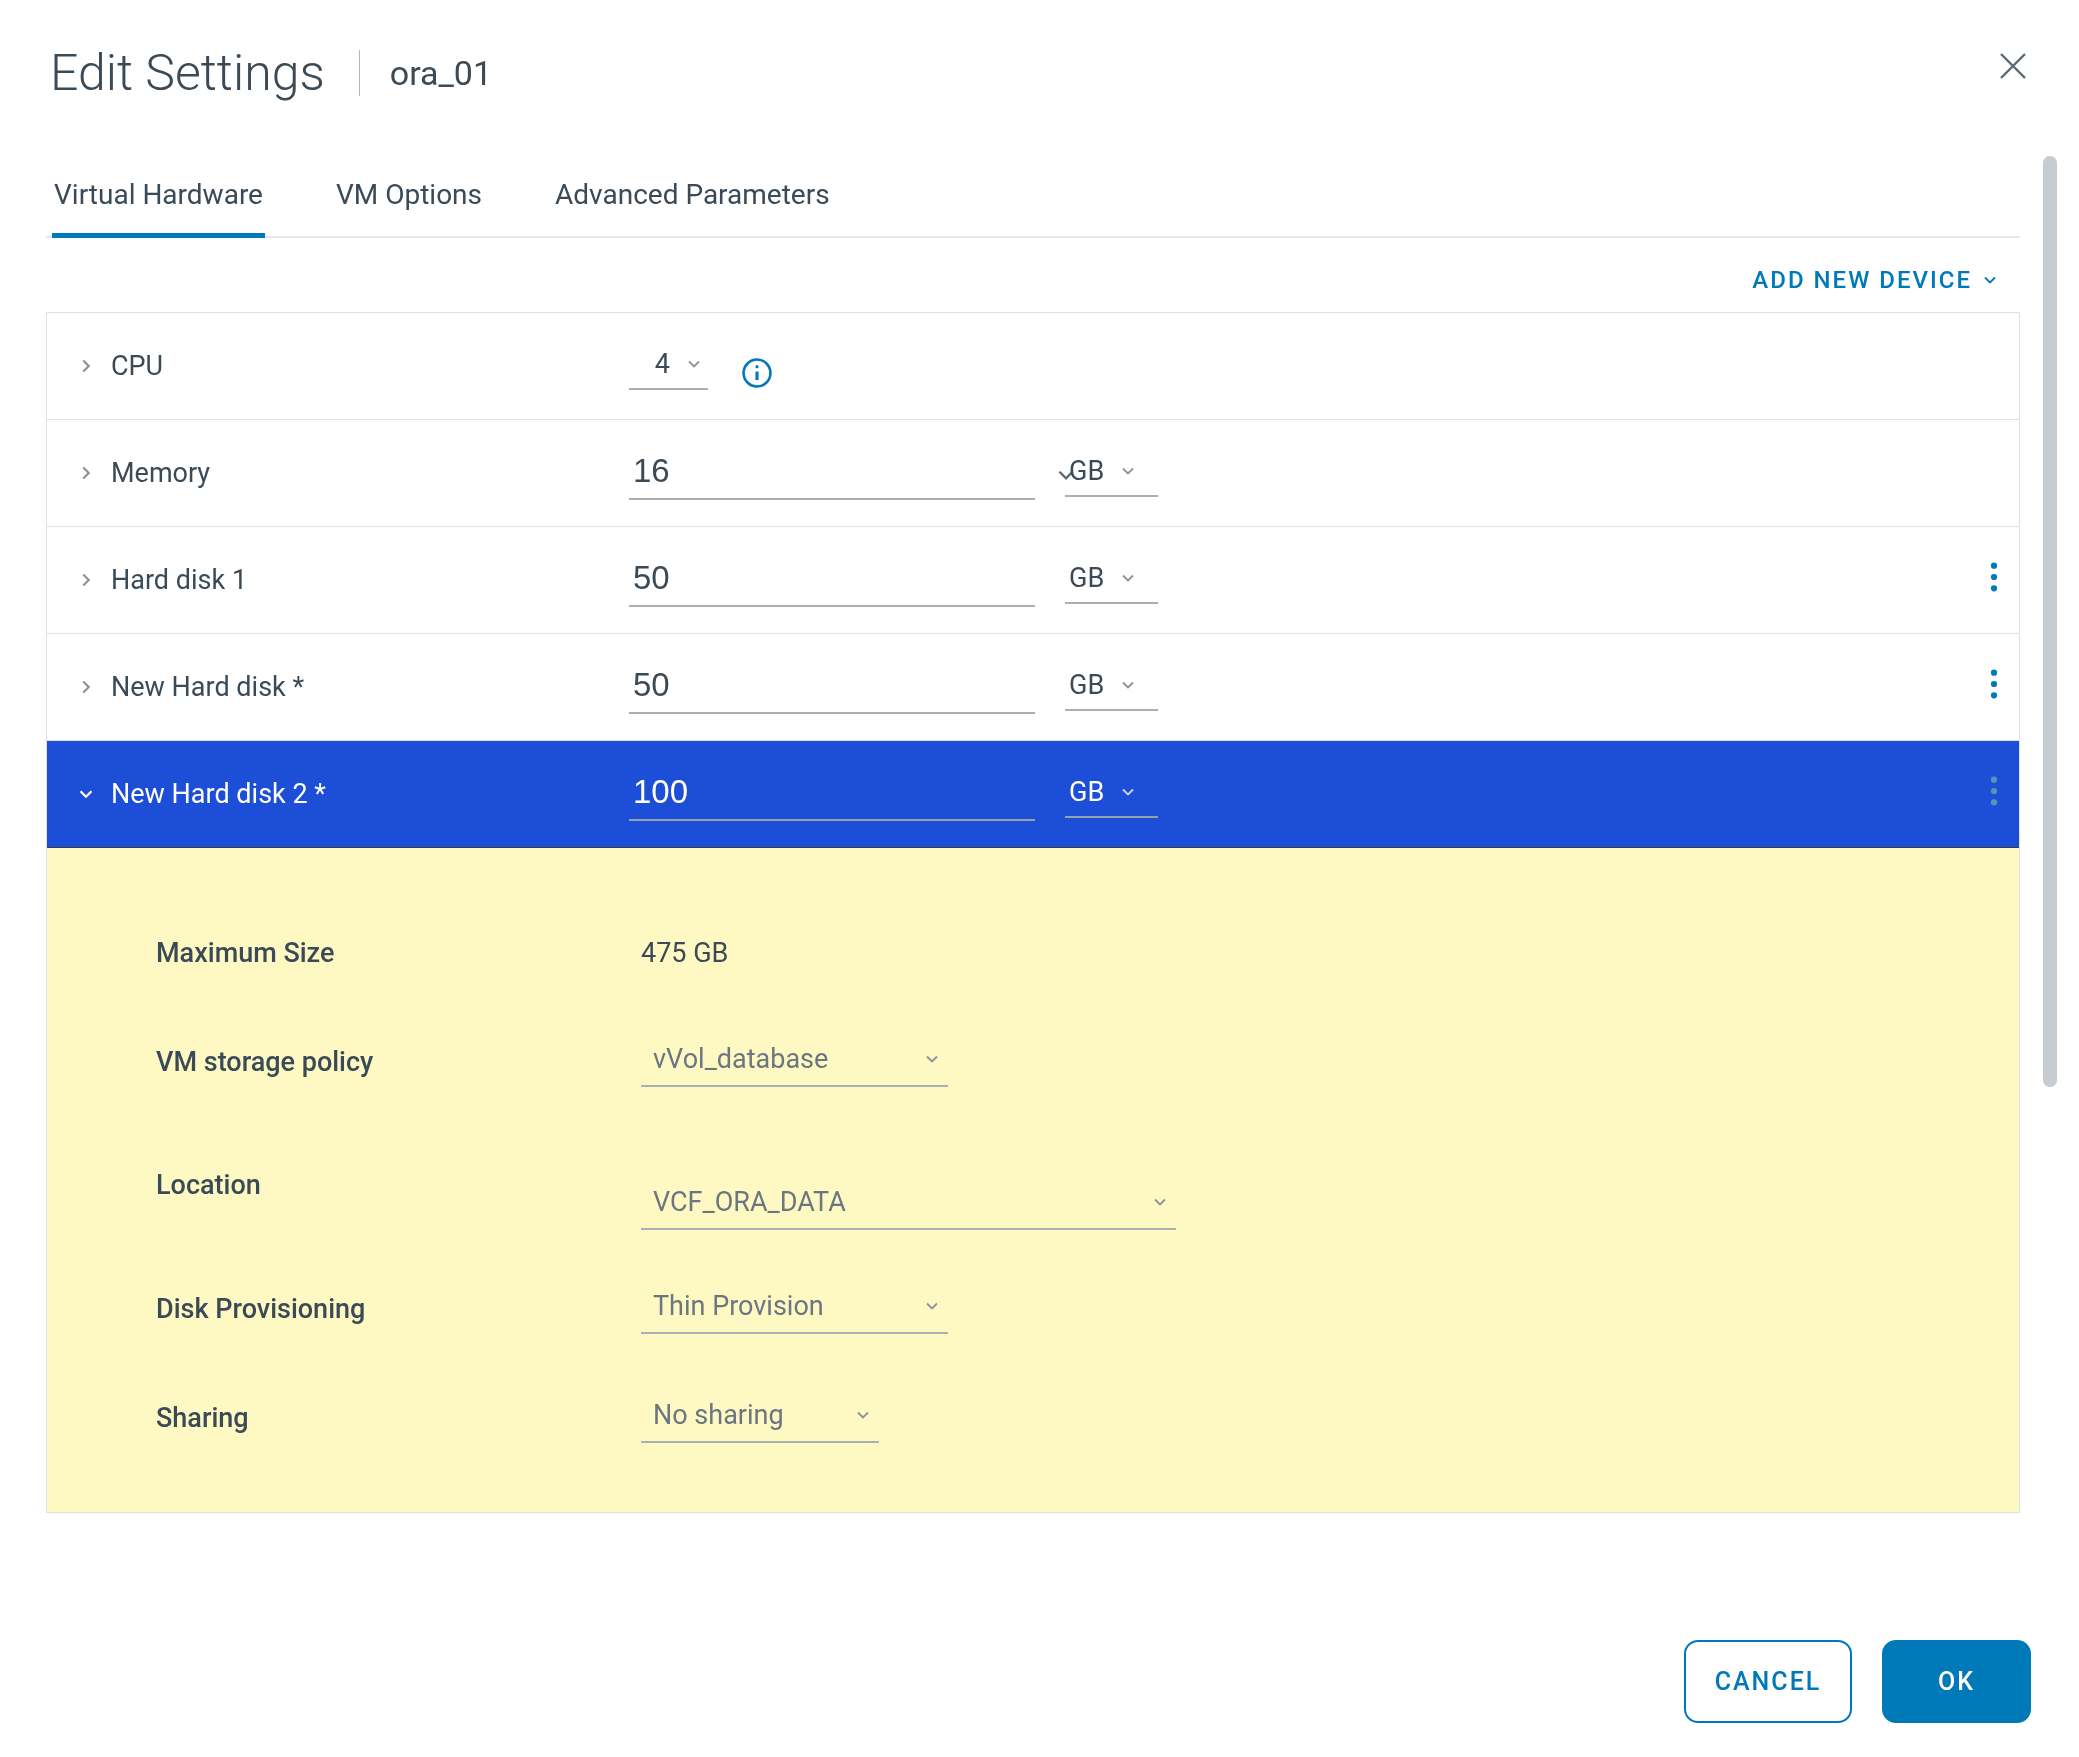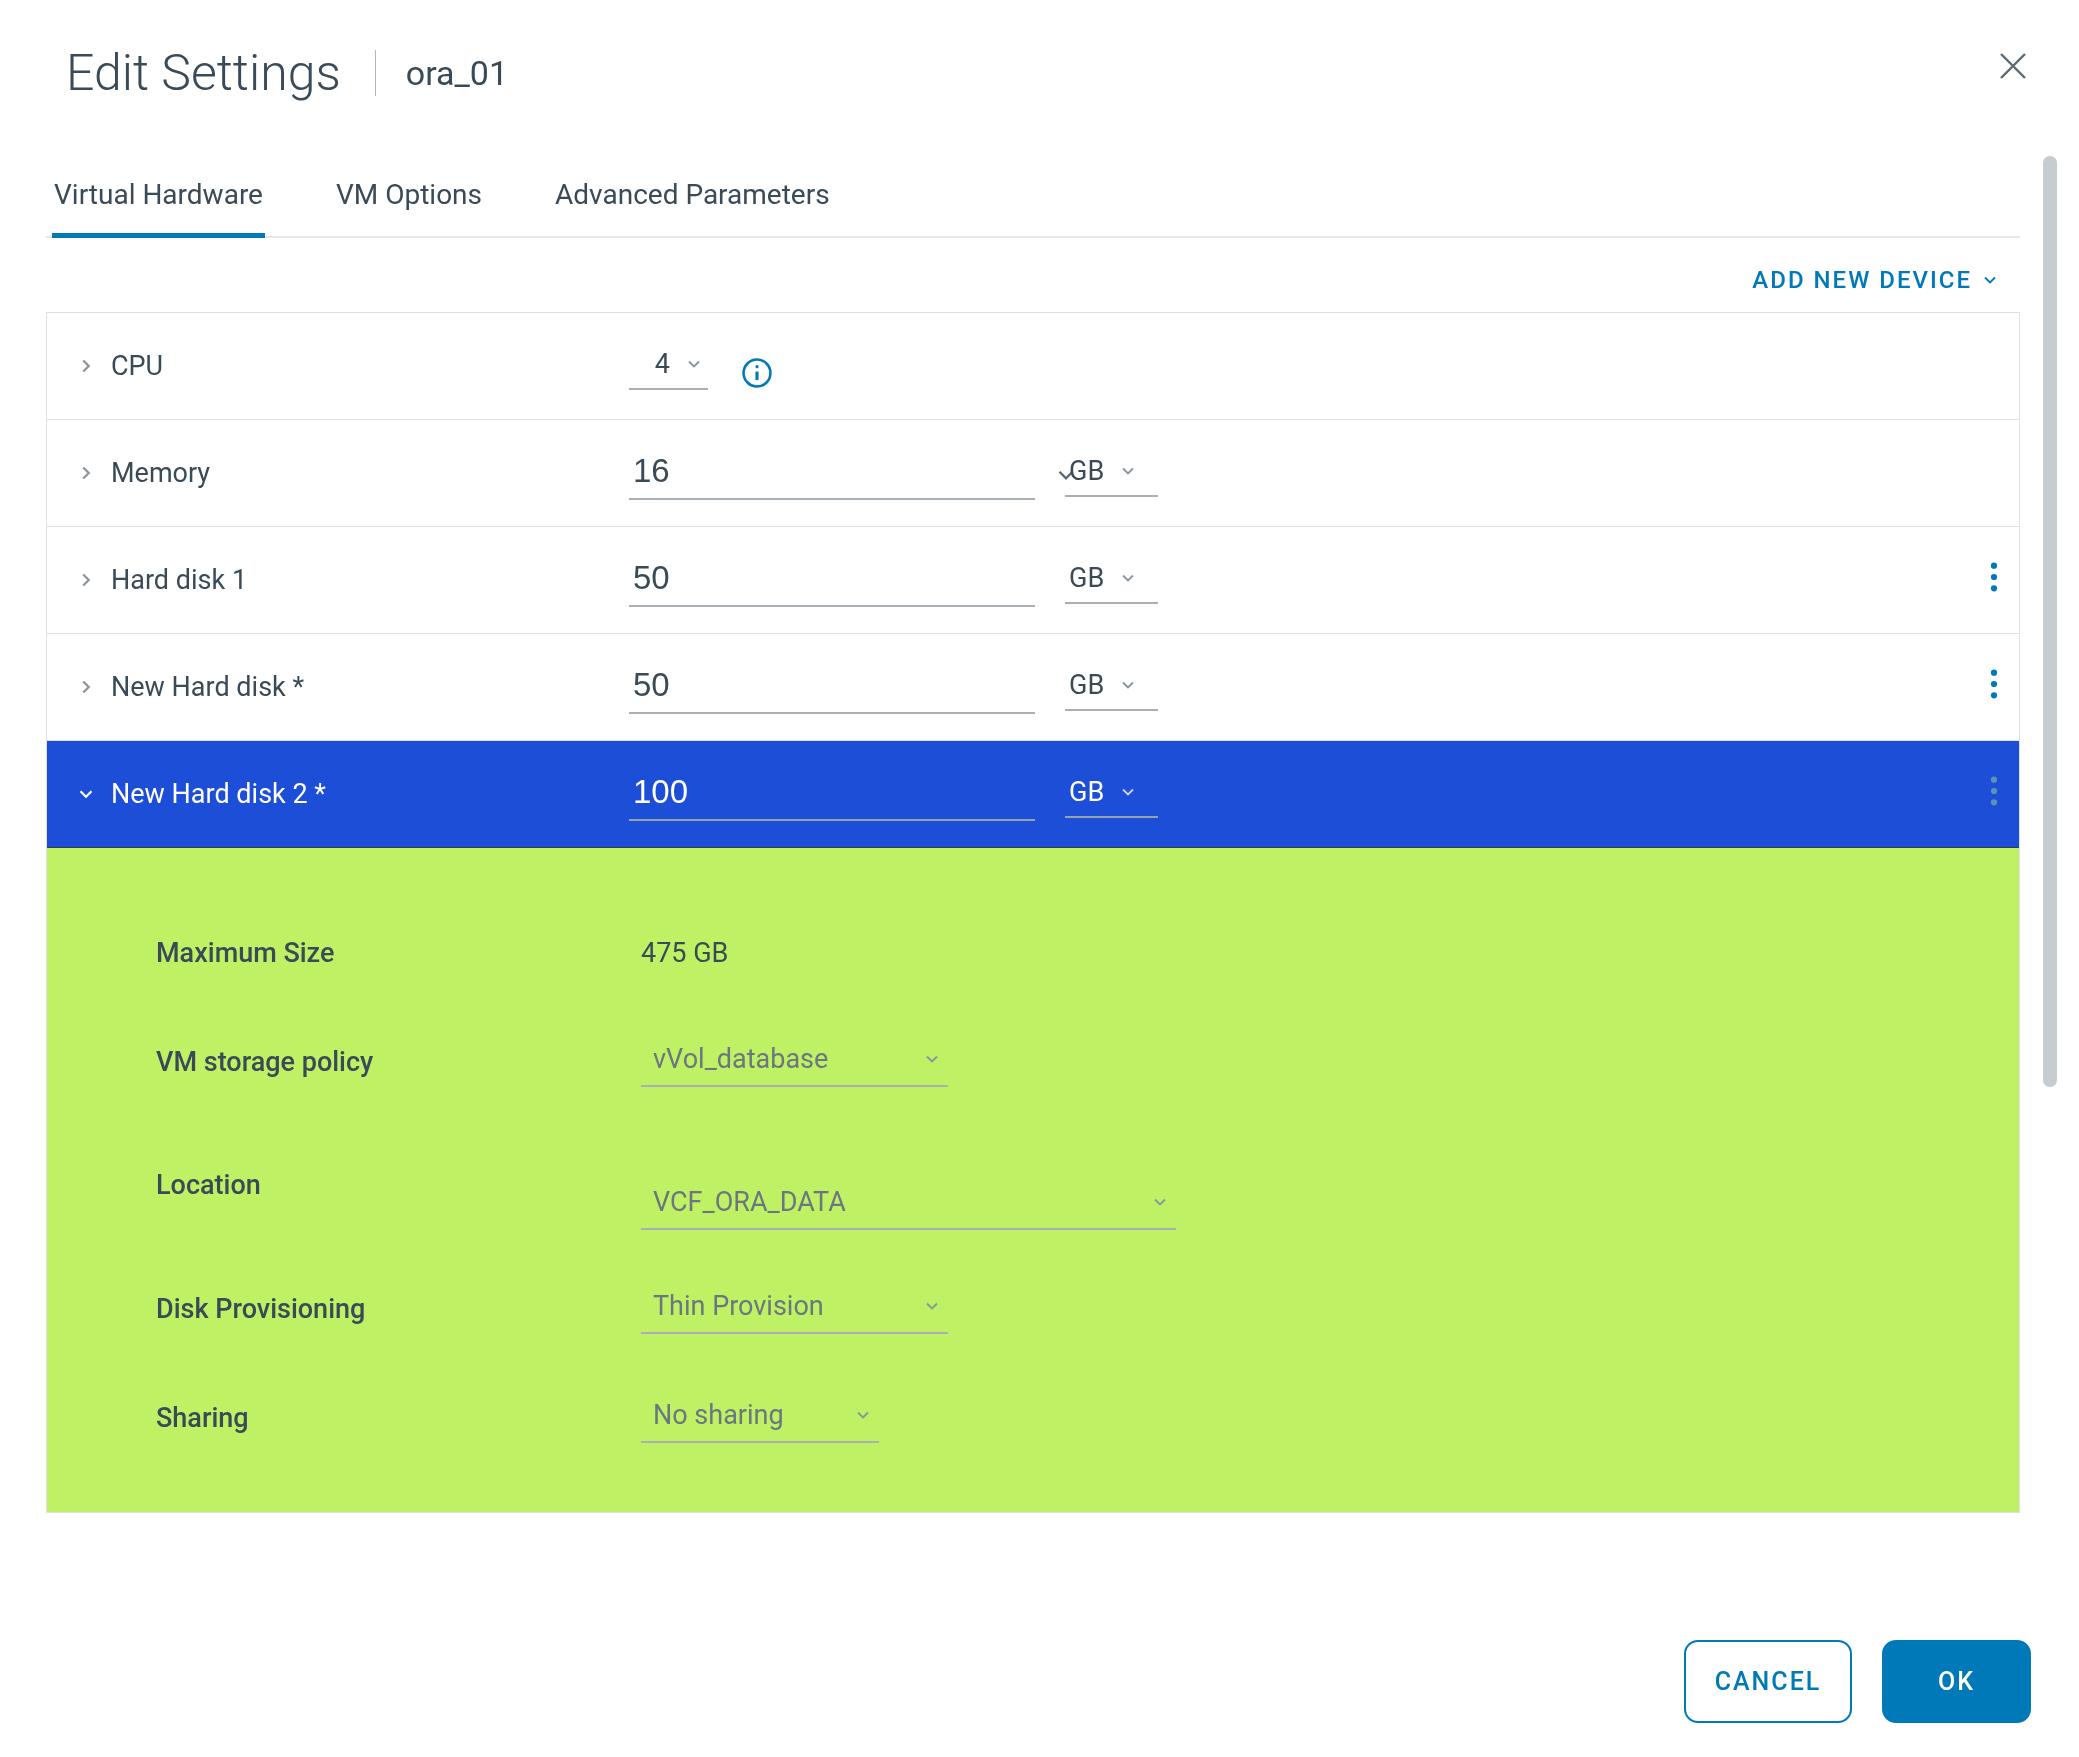--- a/index.html
+++ b/index.html
@@ -14,21 +14,20 @@
     width: 2079px;
     height: 1757px;
     position: relative;
     background: #fff;
   }
   
   .header {
     display: flex;
     align-items: center;
     padding: 44px 50px 30px 50px;
-    margin-left: 16px;
   }
   .header-title {
     font-size: 50px;
     font-weight: 300;
     color: #3a4a57;
   }
   .header-sep {
     width: 1px;
     height: 46px;
     background: #b0b7bc;
@@ -198,21 +197,21 @@
     align-items:center;
     gap:14px;
     color:#3a4a57;
     width: 93px;
     cursor:pointer;
   }
   .unit-select .caret { color:#8a949c; }
 
   
   .detail-panel {
-    background: #bef264;
+    background: #fef9c3;
     border-bottom: 1px solid #dde2e5;
     padding: 50px 0 40px 0;
   }
   .detail-row {
     display: grid;
     grid-template-columns: 485px 574px 1fr;
     align-items: center;
     padding: 24px 0 24px 109px;
     min-height: 109px;
   }

